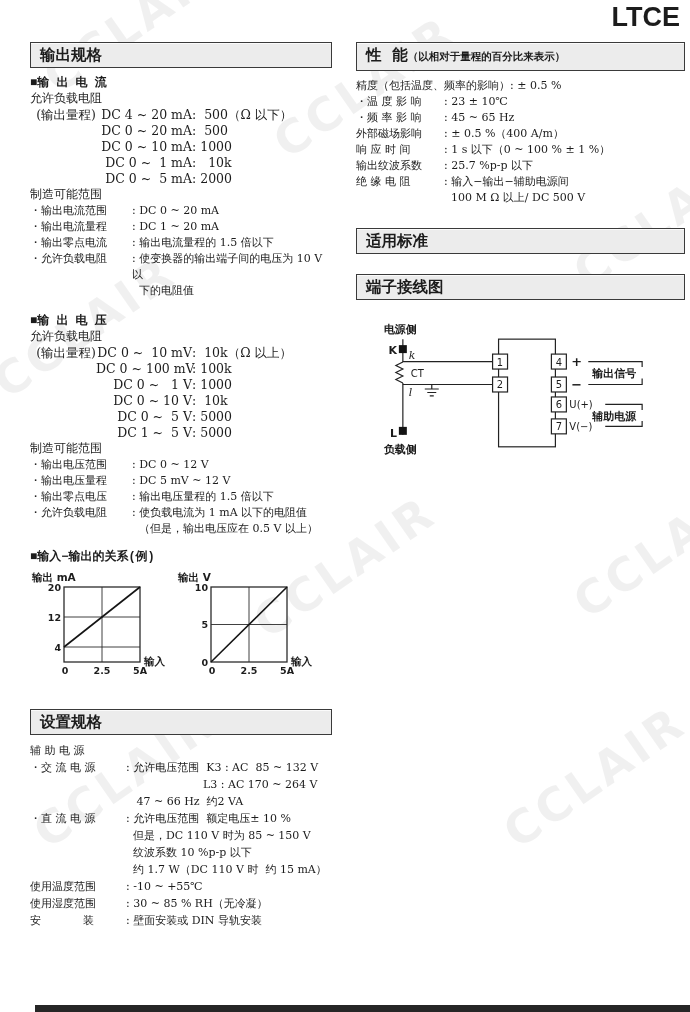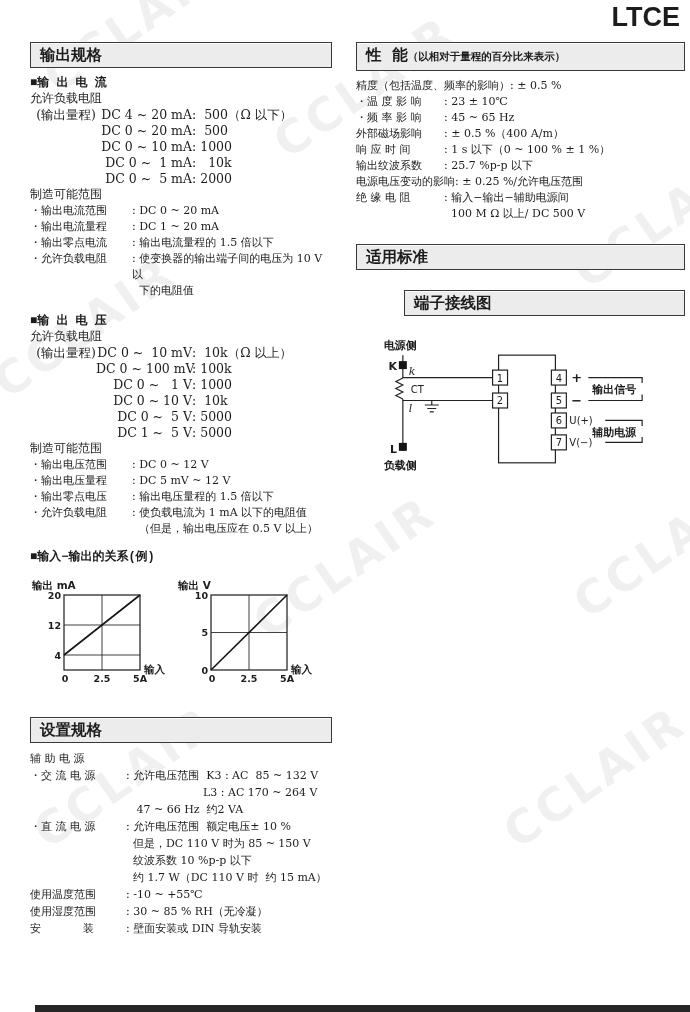--- a/index.html
+++ b/index.html
@@ -24,22 +24,22 @@
   .lab{flex:none;white-space:pre;}
   .val{white-space:pre-wrap;}
   .w102{min-width:102px;}
   .w96{min-width:96px;}
   .w88{min-width:88px;}
   .settings .item{line-height:17px;}
   .g14{height:14px;}
   .g12{height:12px;}
   .mt26{margin-top:26px;}
   .mt22{margin-top:22px;}
-  .mt20{margin-top:20px;margin-left:48px;}
-  .charts{display:flex;margin-top:14px;}
+  .mt20{margin-top:20px;}
+  .charts{display:flex;margin-top:6px;}
   .cbox{fill:none;stroke:#2b2b2b;stroke-width:1.3;}
   .cgrid{fill:none;stroke:#2b2b2b;stroke-width:0.9;}
   .cline{fill:none;stroke:#141414;stroke-width:1.6;}
   .ctick{font:bold 9.5px "DejaVu Sans","Liberation Sans",sans-serif;fill:#1c1c1c;}
   .te{text-anchor:end;}
   .tm{text-anchor:middle;}
   .ct-title{font:bold 10.5px "DejaVu Sans","Liberation Sans",sans-serif;fill:#1c1c1c;}
   .wl{stroke:#222;stroke-width:1.2;fill:none;}
   .wrect{fill:none;stroke:#222;stroke-width:1.2;}
   .wbox{fill:#fff;stroke:#222;stroke-width:1.2;}
@@ -307,24 +307,20 @@
         <div class="item">
           <span class="lab w88">响 应 时 间</span>
           <span class="val">: 1 s 以下（0 ~ 100 % ± 1 %）</span>
         </div>
 
         <div class="item">
           <span class="lab w88">输出纹波系数</span>
           <span class="val">: 25.7 %p-p 以下</span>
         </div>
 
-        <div class="item">
-          <span class="lab w88">电源电压变动的影响</span>
-          <span class="val">: ± 0.25 %/允许电压范围</span>
-        </div>
 
         <div class="item">
           <span class="lab w88">绝 缘 电 阻</span>
           <span class="val">: 输入−输出−辅助电源间
   100 M Ω 以上/ DC 500 V</span>
         </div>
 
 
       </div>
 

